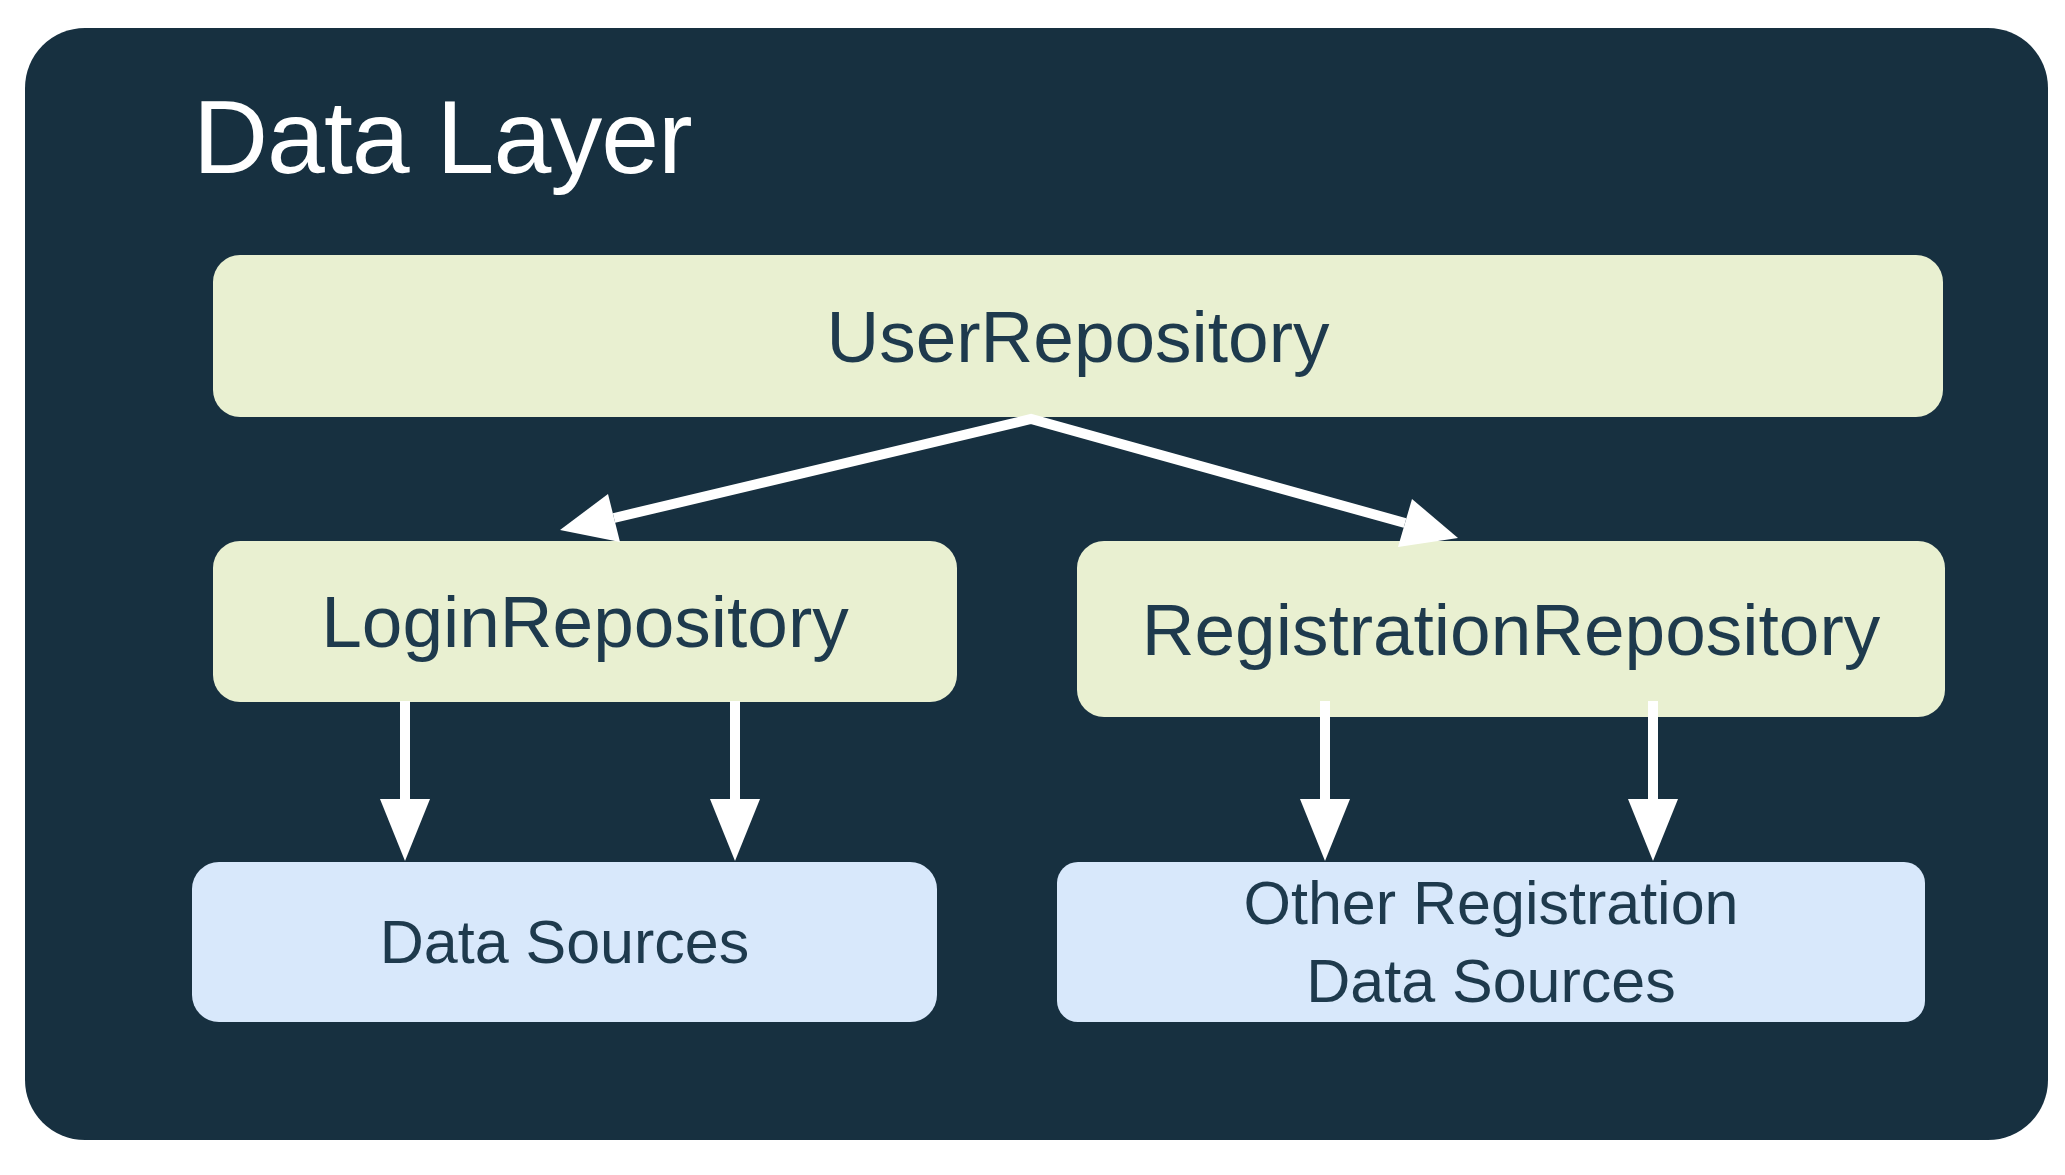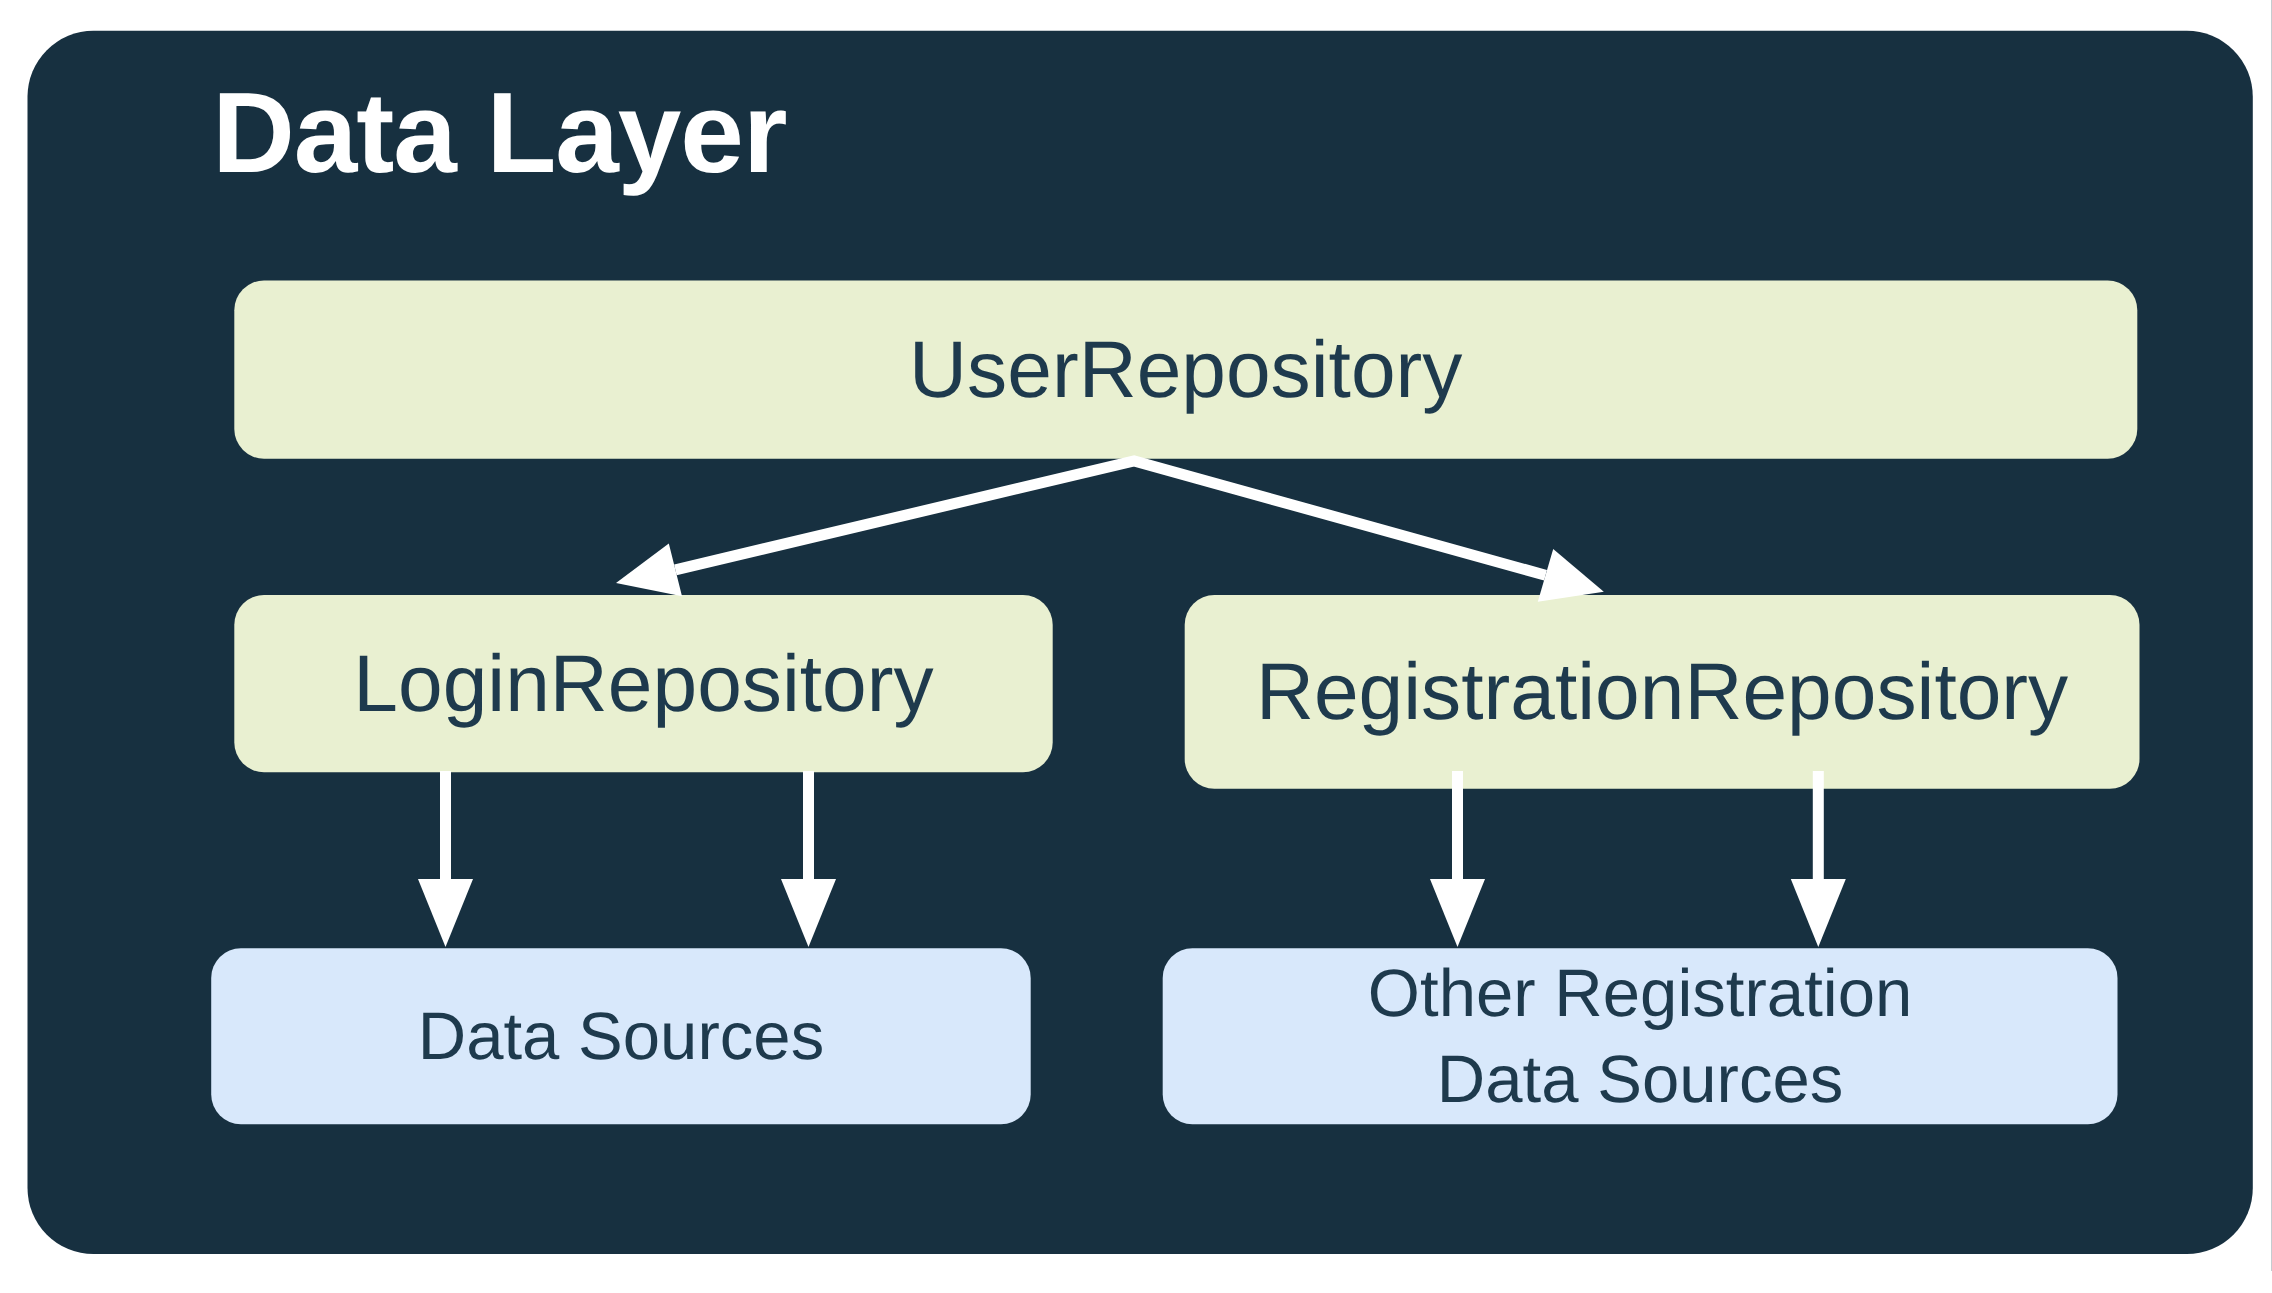--- a/index.html
+++ b/index.html
@@ -45,21 +45,21 @@
   .source-node{
     background:var(--data-source-box-bg);
     font-size:61px;
     line-height:78px;
     flex-direction:column;
   }
   .node-user-repository{left:193px;top:255px;width:1730px;height:162px;}
   .node-login-repository{left:193px;top:541px;width:744px;height:161px;}
   .node-registration-repository{left:1057px;top:541px;width:868px;height:176px;text-align:center;}
   .node-other-login{left:192px;top:862px;width:745px;height:160px;}
-  .node-other-registration{left:1057px;top:862px;width:868px;height:160px;}
+  .node-other-registration{left:1057px;top:862px;width:868px;height:160px;border-radius:21px;}
 
   .arrow-layer{
     position:absolute;left:0;top:0;width:2065px;height:1175px;
     pointer-events:none;
   }
   .arrow-shaft{
     stroke:var(--arrow);
     stroke-width:10;
     fill:none;
     stroke-linejoin:miter;
@@ -67,21 +67,21 @@
   .arrow-head{
     fill:var(--arrow);
     stroke:none;
   }
 </style>
 </head>
 <body>
 
 <div class="diagram-container">
 
-  <div class="diagram-title" style="left:168px;top:36px;font-weight:bold;">Data Layer</div>
+  <div class="diagram-title" style="left:168px;top:52px;">Data Layer</div>
 </div>
 
 <div class="node repo-node node-user-repository">
   <span>UserRepository</span>
 </div>
 
 <div class="node repo-node node-login-repository">
   <span>LoginRepository</span>
 </div>
 

